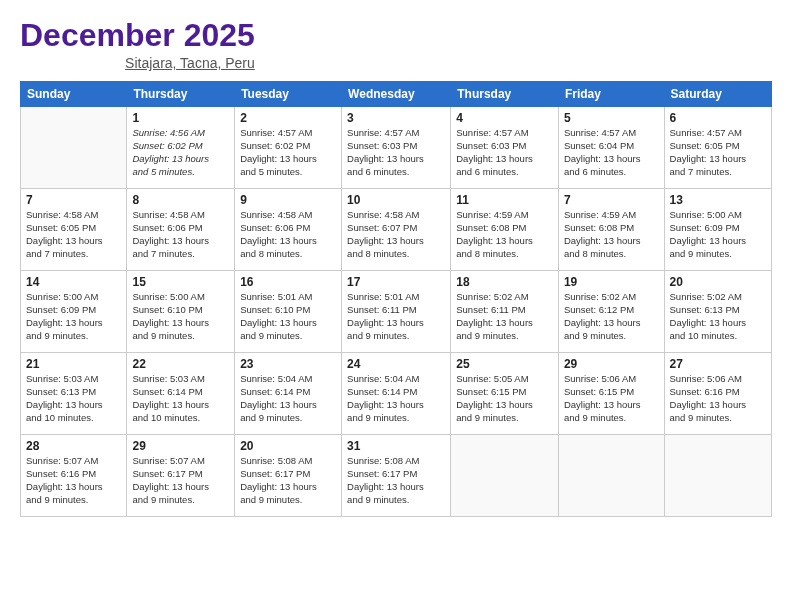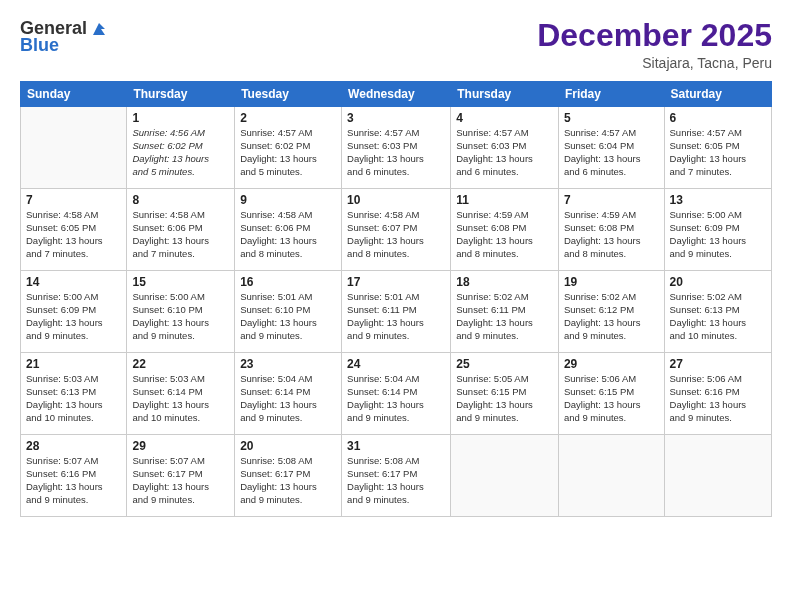--- a/index.html
+++ b/index.html
@@ -34,20 +34,21 @@
     .month-title {
       font-size: 32px;
       font-weight: bold;
       color: #4c1d95;
       line-height: 1.1;
     }
     .subtitle {
       font-size: 14px;
       color: #555;
       margin-top: 2px;
+      text-decoration: underline;
     }
     .calendar {
       width: 100%;
       border-collapse: collapse;
     }
     .calendar th {
       background-color: #2a6fc9;
       color: #fff;
       text-align: left;
       padding: 5px 6px;
@@ -79,31 +80,20 @@
     }
     .week-row td {
       height: 82px;
     }
   </style>
 </head>
 <body>
 
 <div class="page">
   <div class="header">
-    <div class="logo">
-      <div>
-        <div style="display:flex;align-items:center;">
-          <span class="logo-general" style="font-size:18px;font-weight:bold;color:#333;">General</span>
-          <svg width="20" height="20" viewBox="0 0 20 20" style="margin-left:2px;">
-            <polygon points="4,16 10,4 16,10 12,10 16,16" fill="#2a6fc9"></polygon>
-          </svg>
-        </div>
-        <span class="logo-blue" style="font-size:18px;font-weight:bold;color:#2a6fc9;display:block;margin-top:-4px;">Blue</span>
-      </div>
-    </div>
     <div class="title-block">
       <div class="month-title">December 2025</div>
       <div class="subtitle">Sitajara, Tacna, Peru</div>
     </div>
   </div>
 
   <table class="calendar">
     <thead>
       <tr>
 

